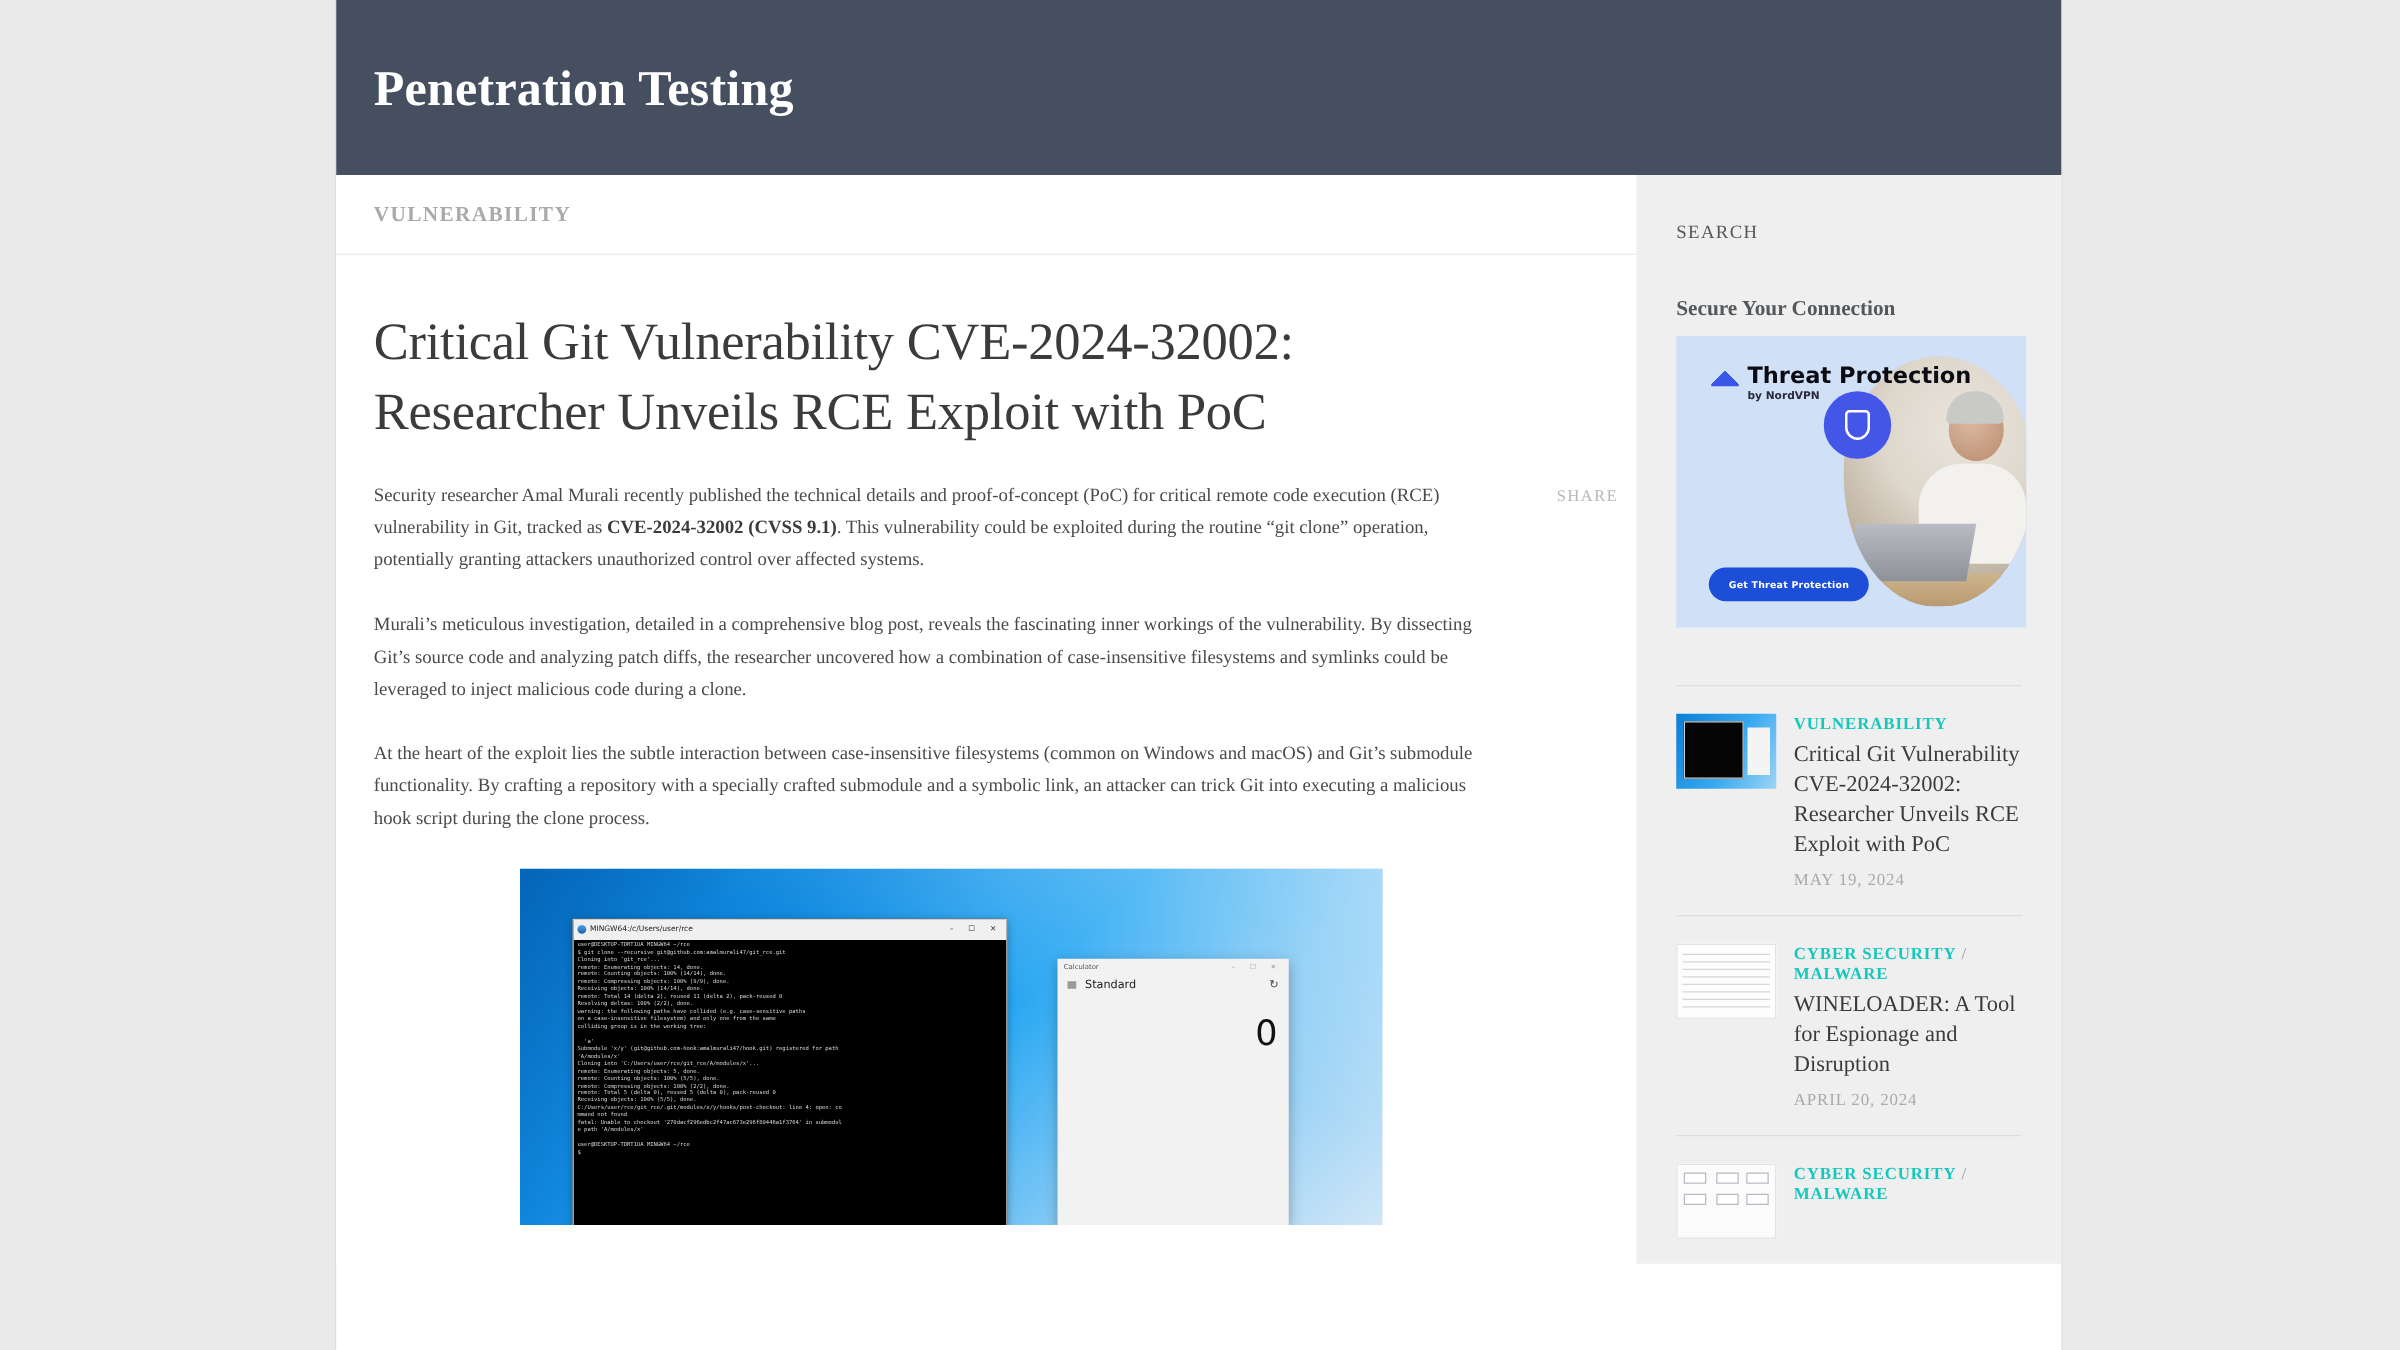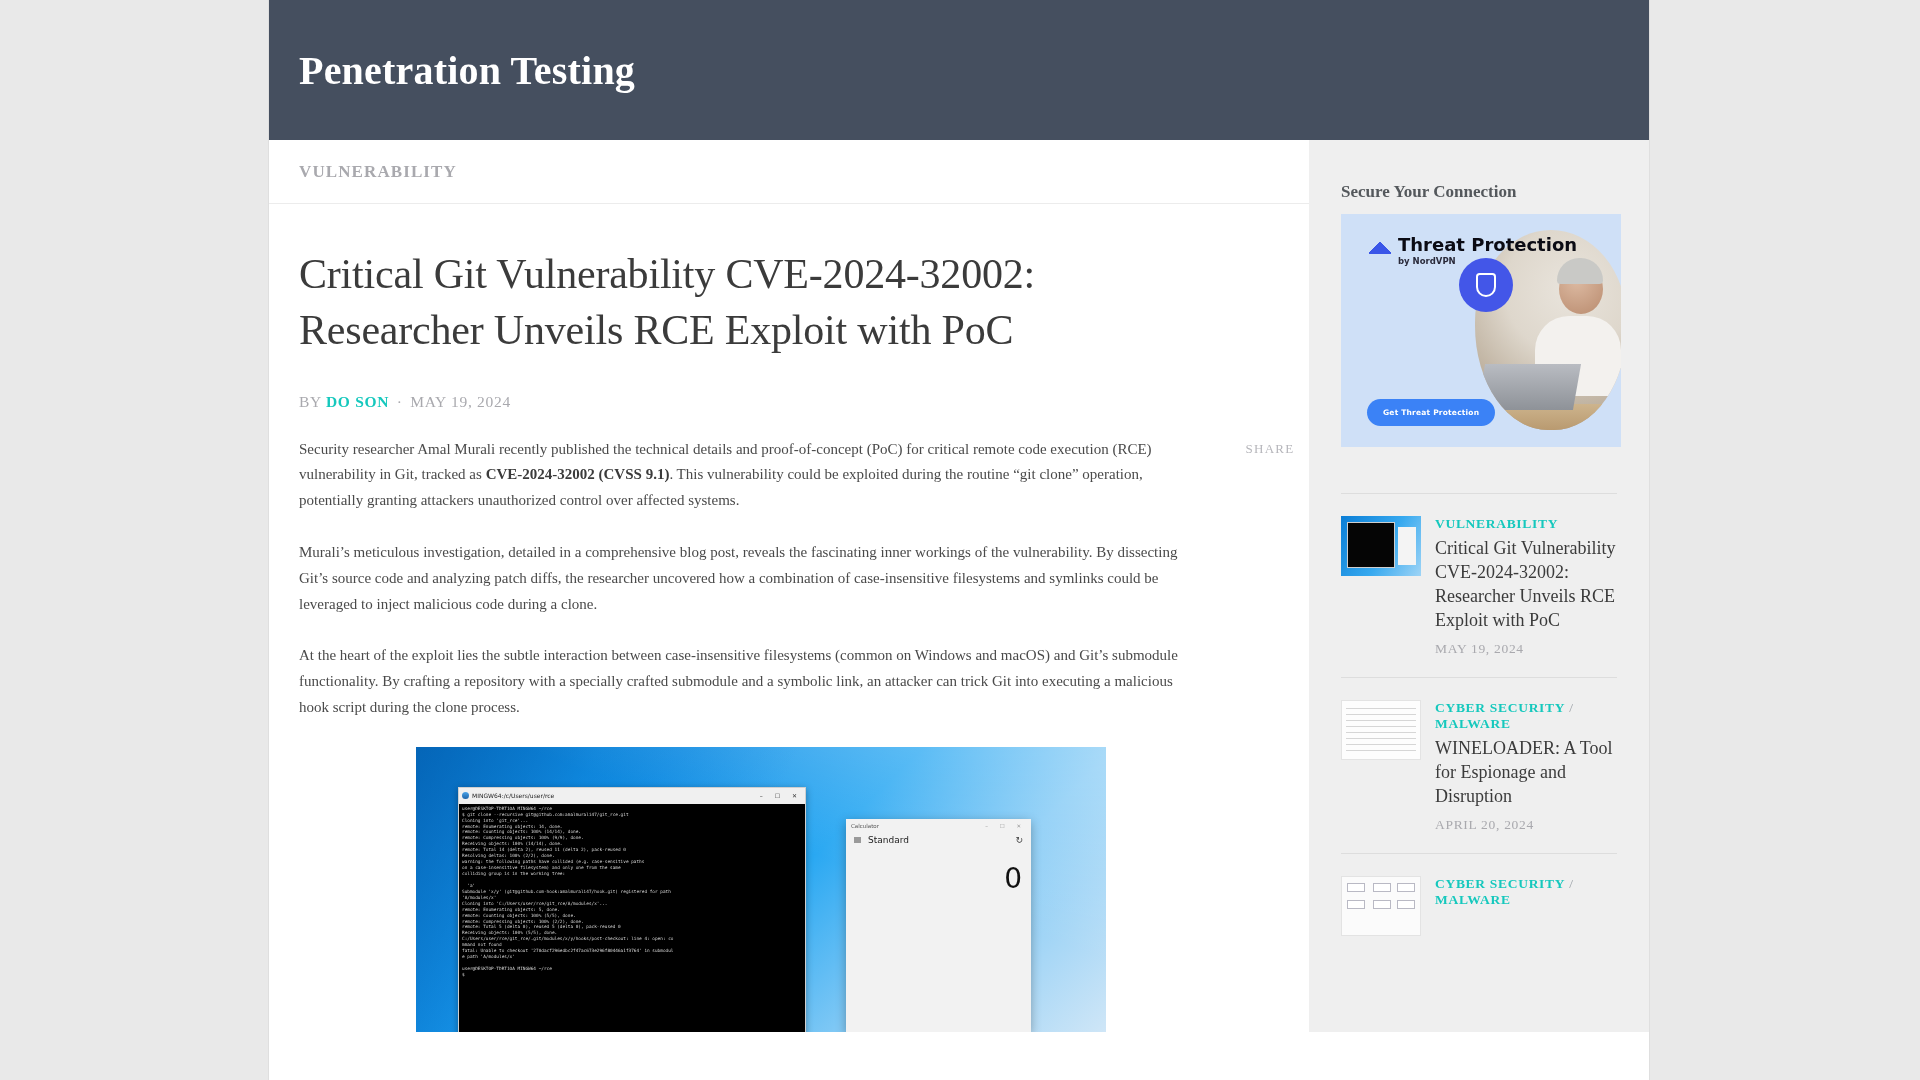--- a/index.html
+++ b/index.html
@@ -210,21 +210,21 @@
       linear-gradient(225deg,transparent 48%,#3a56e8 48%) no-repeat right bottom/11px 13px;
   }
   .ad .tp{font-size:18px;font-weight:bold;color:#0b0b14;line-height:1.05;text-align:right;}
   .ad .bynord{font-size:8.5px;font-weight:bold;color:#2a2a3a;margin-top:1px;}
   .ad .headline{
     position:absolute;left:26px;top:58px;width:110px;
     font-size:17px;font-weight:bold;color:#11111b;line-height:1.27;
   }
   .ad .cta{
     position:absolute;left:26px;top:185px;
-    background:#3b82f6;color:#fff;border-radius:17px;
+    background:#1d4ed8;color:#fff;border-radius:17px;
     padding:9px 16px;font-size:7.5px;font-weight:bold;letter-spacing:.2px;
     cursor:pointer;
   }
   .ad .photo{
     position:absolute;right:-6px;top:16px;width:152px;height:200px;
     border-radius:50% 50% 48% 48%/46% 46% 52% 52%;
     background:
       radial-gradient(circle at 62% 30%, #e9e4dc 0%, #ded7cc 38%, #bfb2a0 70%, #9e9180 100%);
     overflow:hidden;
   }
@@ -314,26 +314,20 @@
 
       <div class="content-col">
 
         <div class="crumbstrip">
           <div class="crumb">VULNERABILITY</div>
         </div>
 
         <div class="article">
           <h1 class="art-title">Critical Git Vulnerability CVE-2024-32002: Researcher Unveils RCE Exploit with PoC</h1>
 
-          <div class="byline">
-            <span>BY</span>
-            <span class="author">DO SON</span>
-            <span class="sep">·</span>
-            <span>MAY 19, 2024</span>
-          </div>
 
           <div class="body-area">
             <div class="share-rail">
               <div class="share-label">SHARE</div>
             </div>
 
             <p class="para">
               <span>Security researcher Amal Murali recently published the technical details and proof-of-concept (PoC) for critical remote code execution (RCE) vulnerability in Git, tracked as </span><b>CVE-2024-32002 (CVSS 9.1)</b><span>. This vulnerability could be exploited during the routine “git clone” operation, potentially granting attackers unauthorized control over affected systems.</span>
             </p>
 
@@ -398,20 +392,21 @@
 
               </div>
             </div>
           </div>
         </div>
       </div>
 
       <div class="side-col">
 
         <div class="side-inner">
+          <div class="side-search">SEARCH</div>
 
           <div class="widget-title">Secure Your Connection</div>
 
           <div class="ad">
             <div class="photo">
               <div class="desk"></div>
               <div class="body"></div>
               <div class="head"></div>
               <div class="hair"></div>
               <div class="laptop"></div>

